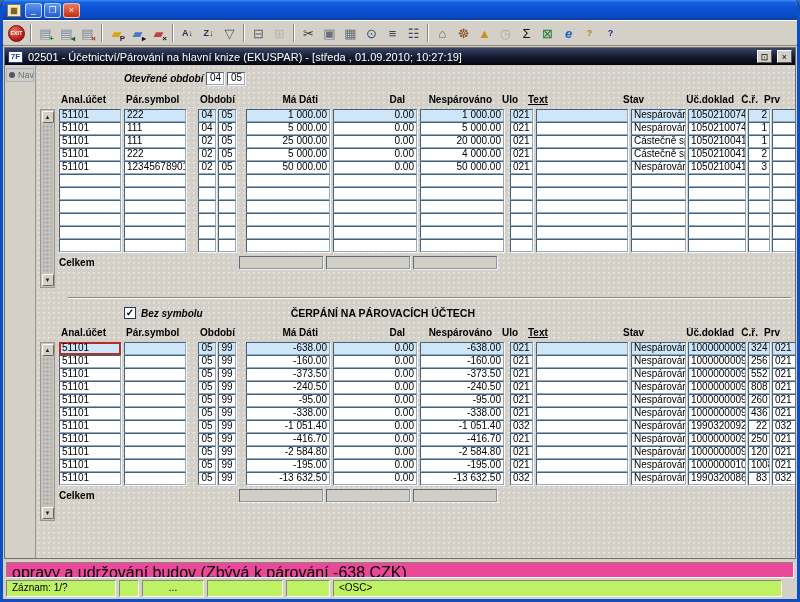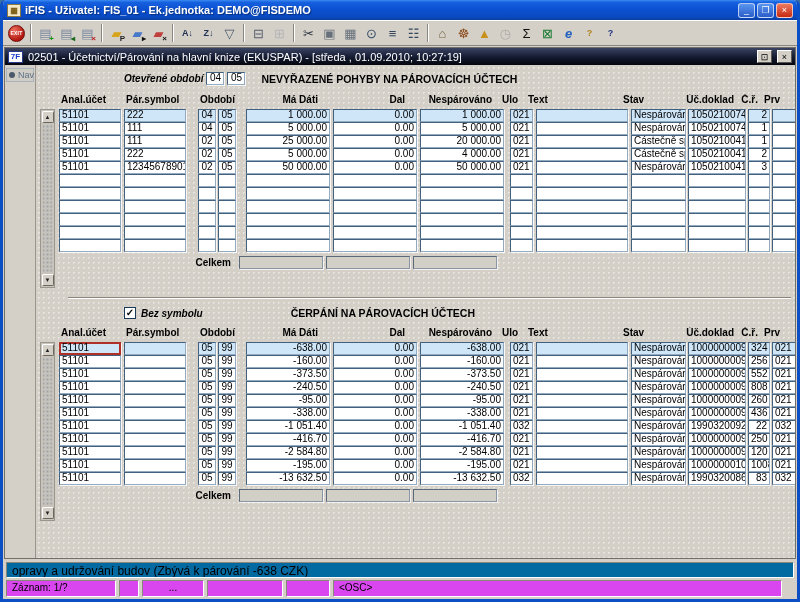--- a/index.html
+++ b/index.html
@@ -102,62 +102,61 @@
 
   .c-ucet{ width:62px; flex:0 0 62px; margin-right:3px; }
   .c-sym { width:62px; flex:0 0 62px; margin-right:12px; }
   .c-obd { width:18px; flex:0 0 18px; text-align:center; }
   .c-obd1{ margin-right:2px; }
   .c-obd2{ margin-right:10px; }
   .c-md  { width:84px; flex:0 0 84px; margin-right:3px; }
   .c-dal { width:84px; flex:0 0 84px; margin-right:3px; }
   .c-nesp{ width:84px; flex:0 0 84px; margin-right:6px; }
   .c-ulo { width:23px; flex:0 0 23px; margin-right:3px; }
-  .c-text{ width:92px; flex:0 0 92px; margin-right:3px; }
+  .c-text{ width:92px; flex:0 0 92px; margin-right:3px;text-decoration:underline; }
   .c-stav{ width:55px; flex:0 0 55px; margin-right:2px; }
   .c-dokl{ width:58px; flex:0 0 58px; margin-right:2px; }
   .c-cr  { width:22px; flex:0 0 22px; margin-right:2px; }
   .c-prv { width:34px; flex:0 0 34px; }
   .h-obd { width:38px; flex:0 0 38px; }
   .h-md,.h-dal,.h-nesp,.h-cr{ text-align:right; }
   .h-dokl{ text-align:right; }
 
   .celkem-row{ display:flex; align-items:center; margin-top:3px; height:14px; }
-  .celkem-label{ width:180px; flex:0 0 180px; text-align:right; font-weight:bold; font-size:10px; padding-right:8px; }
+  .celkem-label{ width:180px; flex:0 0 180px; font-weight:bold; font-size:10px; padding-right:8px; }
   .sum-cell{ width:84px; flex:0 0 84px; height:13px; margin-right:3px; background:#d2cfc7;
     border:1px solid #8a96a4; border-top-color:#5a6a7a; border-left-color:#5a6a7a;
     box-shadow:1px 1px 0 rgba(255,255,255,.7); }
 
   .hsep{ border-top:1px solid #8a867e; border-bottom:1px solid #fff; margin:9px 4px 7px 28px; }
   .chk-row{ display:flex; align-items:center; height:14px; margin-bottom:7px; }
   .checkbox{ width:12px; height:12px; flex:0 0 12px; background:#fff; border:1px solid #1a3a5a;
     font-size:10px; line-height:10px; font-weight:bold; text-align:center; color:#000; }
   .chk-lbl{ margin-left:5px; }
 
   
-  .status-msg{ flex:0 0 16px; height:16px; margin:2px 3px 0 3px; padding:1px 5px; font-size:12px;
-    background:#0369a1; border:1px solid; border-color:#8a867e #fff #fff #8a867e; white-space:nowrap; overflow:hidden; }
+  .status-msg{ flex:0 0 16px; height:16px; margin:2px 3px 0 3px; padding:1px 5px; font-size:16px;
+    background:#ec4899; border:1px solid; border-color:#8a867e #fff #fff #8a867e; white-space:nowrap; overflow:hidden; }
   .status-row{ flex:0 0 17px; height:17px; margin:2px 3px 2px 3px; display:flex; font-size:10px; }
   .seg{ border:1px solid; border-color:#8a867e #fff #fff #8a867e; padding:1px 5px; margin-right:3px;
-    white-space:nowrap; overflow:hidden; background:#d946ef; }
+    white-space:nowrap; overflow:hidden; background:#bef264; }
   .s1{ width:110px; flex:0 0 110px; }
   .s2{ width:20px;  flex:0 0 20px; }
   .s3{ width:62px;  flex:0 0 62px; text-align:center; }
   .s4{ width:76px;  flex:0 0 76px; }
   .s5{ width:44px;  flex:0 0 44px; }
   .s6{ flex:1; margin-right:12px; }
 </style>
 </head>
 <body>
 
 <div class="window">
 
   <div class="titlebar">
     <span class="app-icon">▦</span>
-    <span class="title-text">iFIS - Uživatel: FIS_01 - Ek.jednotka: DEMO@FISDEMO</span>
     <span class="win-controls">
       <button class="wbtn">_</button>
       <button class="wbtn">❐</button>
       <button class="wbtn close">×</button>
     </span>
   </div>
 
 
   <div class="toolbar">
 
@@ -324,21 +323,20 @@
         </button>
       </div>
 
       <div class="form-area">
 
         <div class="period-row">
           <span class="spacer84"></span>
           <span class="lbl">Otevřené období</span>
           <span class="cell pfield">04</span>
           <span class="cell pfield">05</span>
-          <span class="sec-title t1">NEVYŘAZENÉ POHYBY NA PÁROVACÍCH ÚČTECH</span>
         </div>
 
         <div class="tblock">
           <div class="vscroll">
             <span class="sc-btn">▲</span>
             <span class="sc-grip"></span>
             <span class="sc-btn">▼</span>
           </div>
           <div class="gridwrap">
             <div class="hdr-row">

